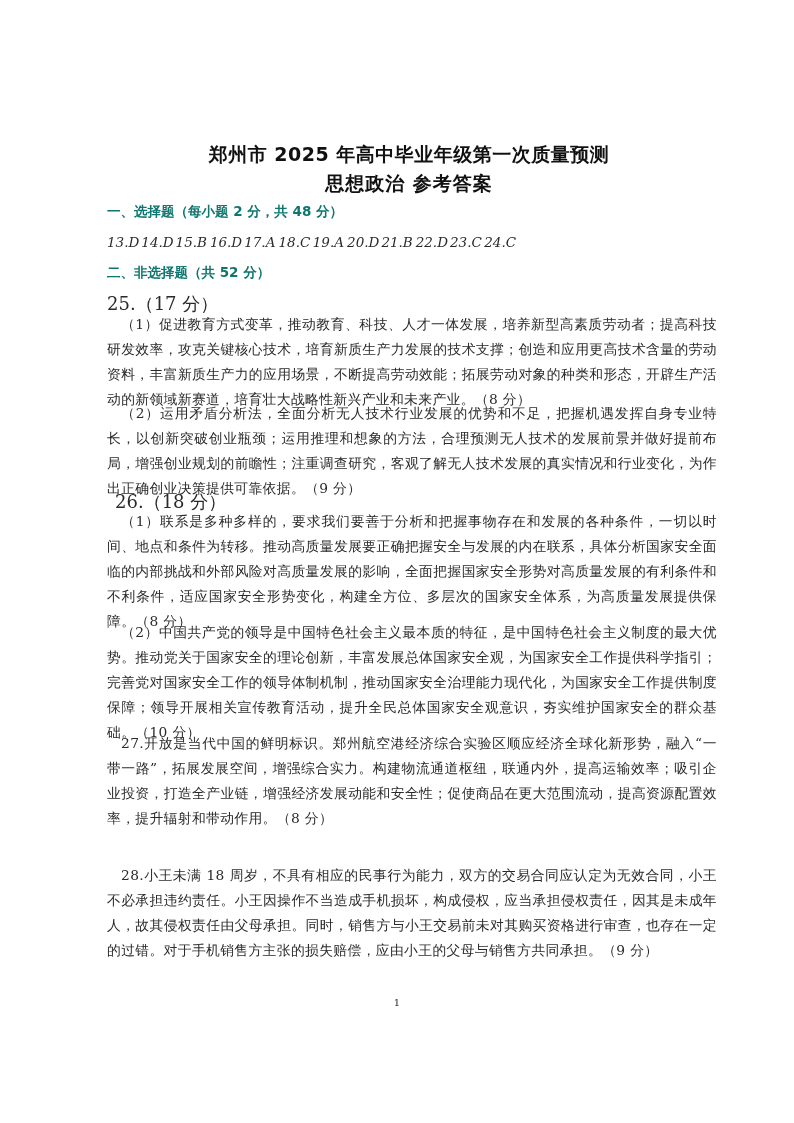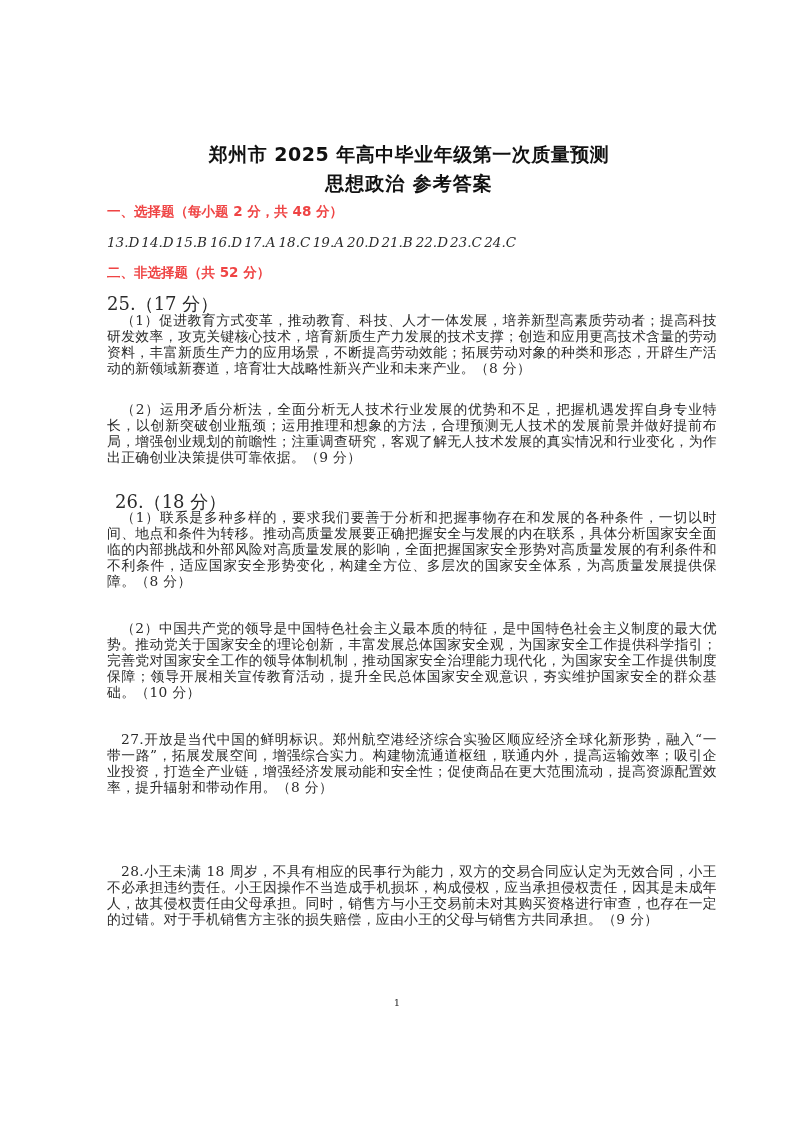--- a/index.html
+++ b/index.html
@@ -4,27 +4,27 @@
 <style>
   html, body { margin: 0; padding: 0; background: #ffffff; }
   body { width: 794px; height: 1123px; position: relative; overflow: hidden;
          font-family: "DejaVu Serif", "Liberation Serif", serif; color: #2a2a2a; }
   .page { position: absolute; left: 0; top: 0; width: 794px; height: 1123px; }
   .title { position: absolute; left: 12px; width: 794px; text-align: center;
            font-family: "DejaVu Sans", "Liberation Sans", sans-serif; font-weight: bold; color: #111; }
   .title1 { top: 142px; font-size: 19px; letter-spacing: 0.5px; }
   .title2 { top: 171px; font-size: 19px; letter-spacing: 1px; }
   .section { position: absolute; left: 107px; font-family: "DejaVu Sans", "Liberation Sans", sans-serif;
-             font-weight: bold; font-size: 13.5px; color: #ef4444; }
+             font-weight: bold; font-size: 13.5px; color: #0f766e; }
   .plain { position: absolute; font-size: 18px; white-space: nowrap; }
   .answers { position: absolute; left: 107px; font-size: 13.5px; white-space: nowrap; }
   .answers span { display: inline-block; }
   .row1 span { width: 34.5px; }
   .row2 span { width: 34.3px; }
-  .para { position: absolute; left: 107px; width: 610px; font-size: 13.8px; line-height: 16px;
+  .para { position: absolute; left: 107px; width: 610px; font-size: 13.8px; line-height: 25px;
           text-align: justify; text-align-last: left; text-indent: 14px; letter-spacing: 0.35px; }
   .pagenum { position: absolute; top: 997px; left: 0; width: 794px; text-align: center; font-size: 10px; }
 </style>
 </head>
 <body>
 
 <div class="page">
   <div class="title title1">郑州市 2025 年高中毕业年级第一次质量预测</div>
   <div class="title title2">思想政治  参考答案</div>
 

